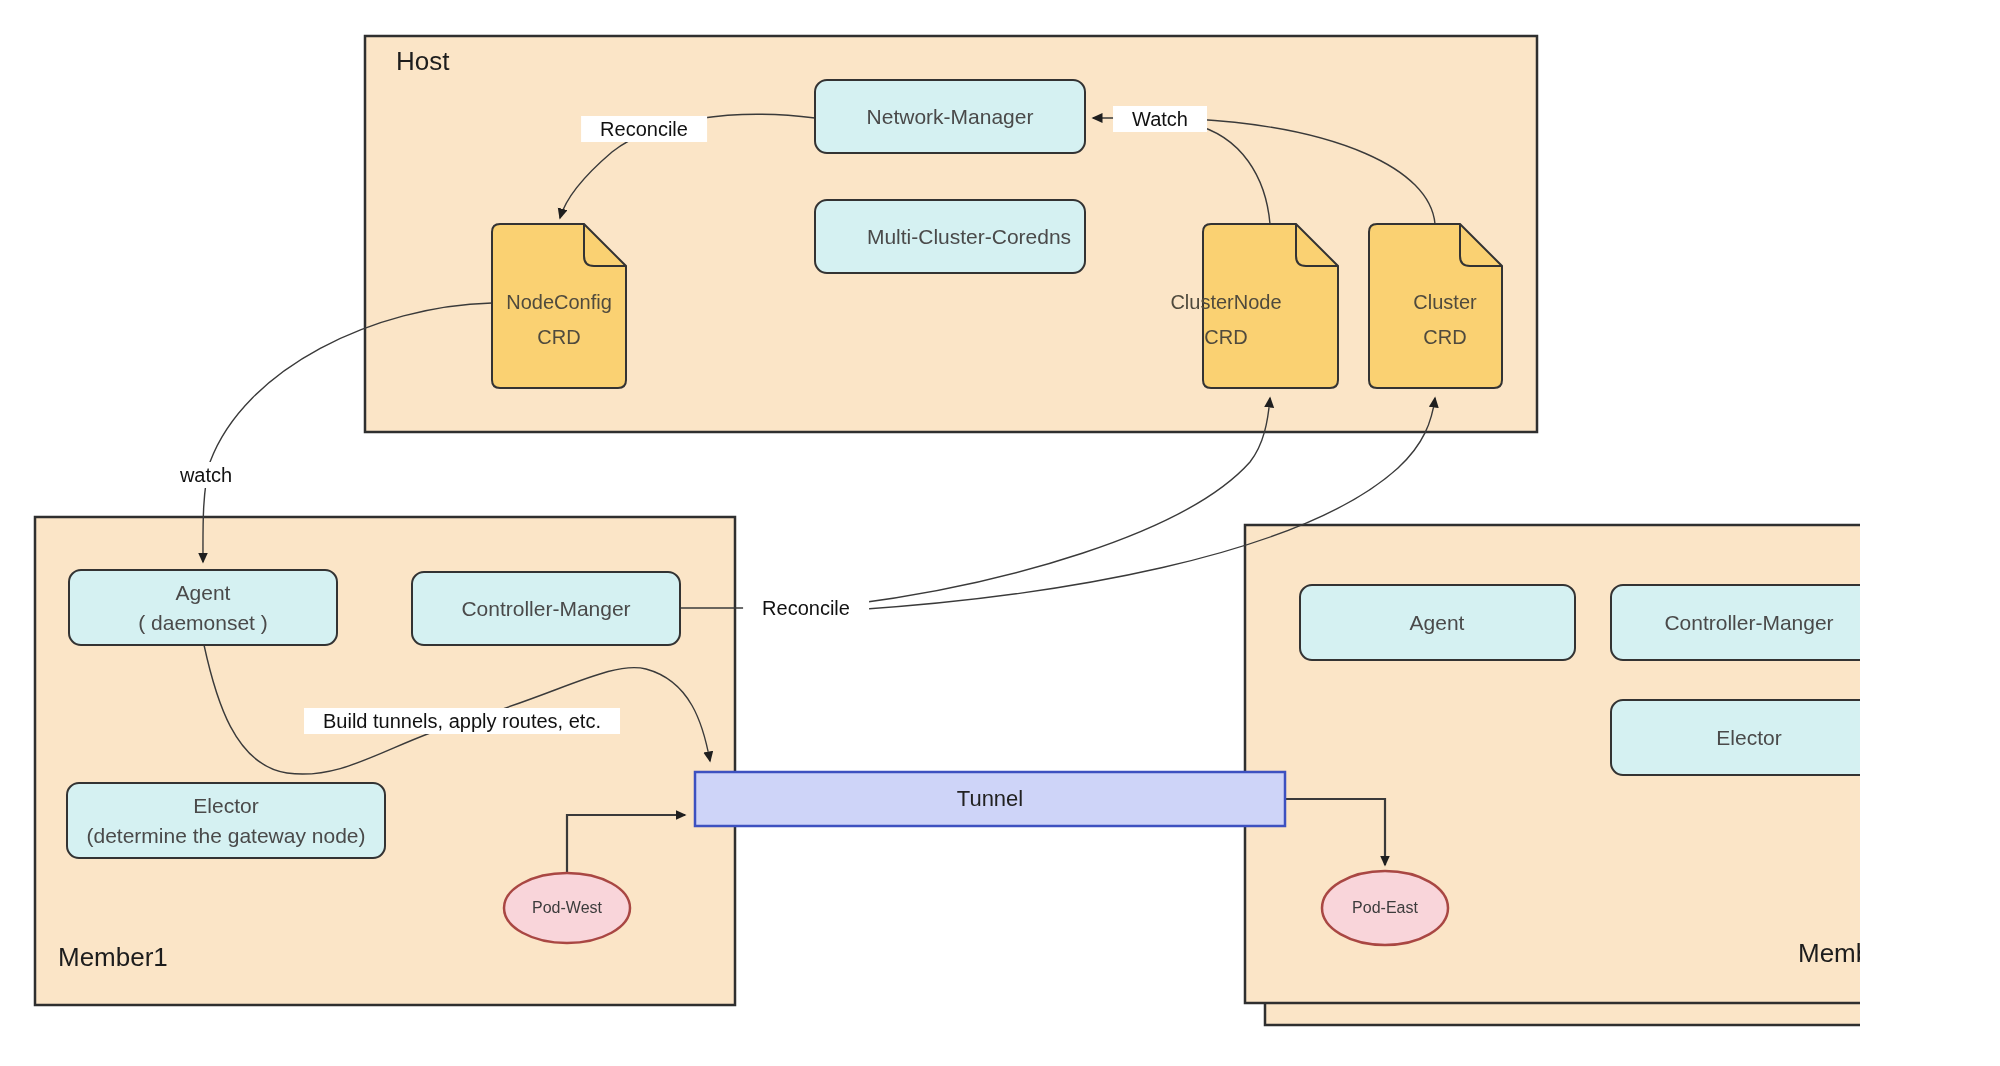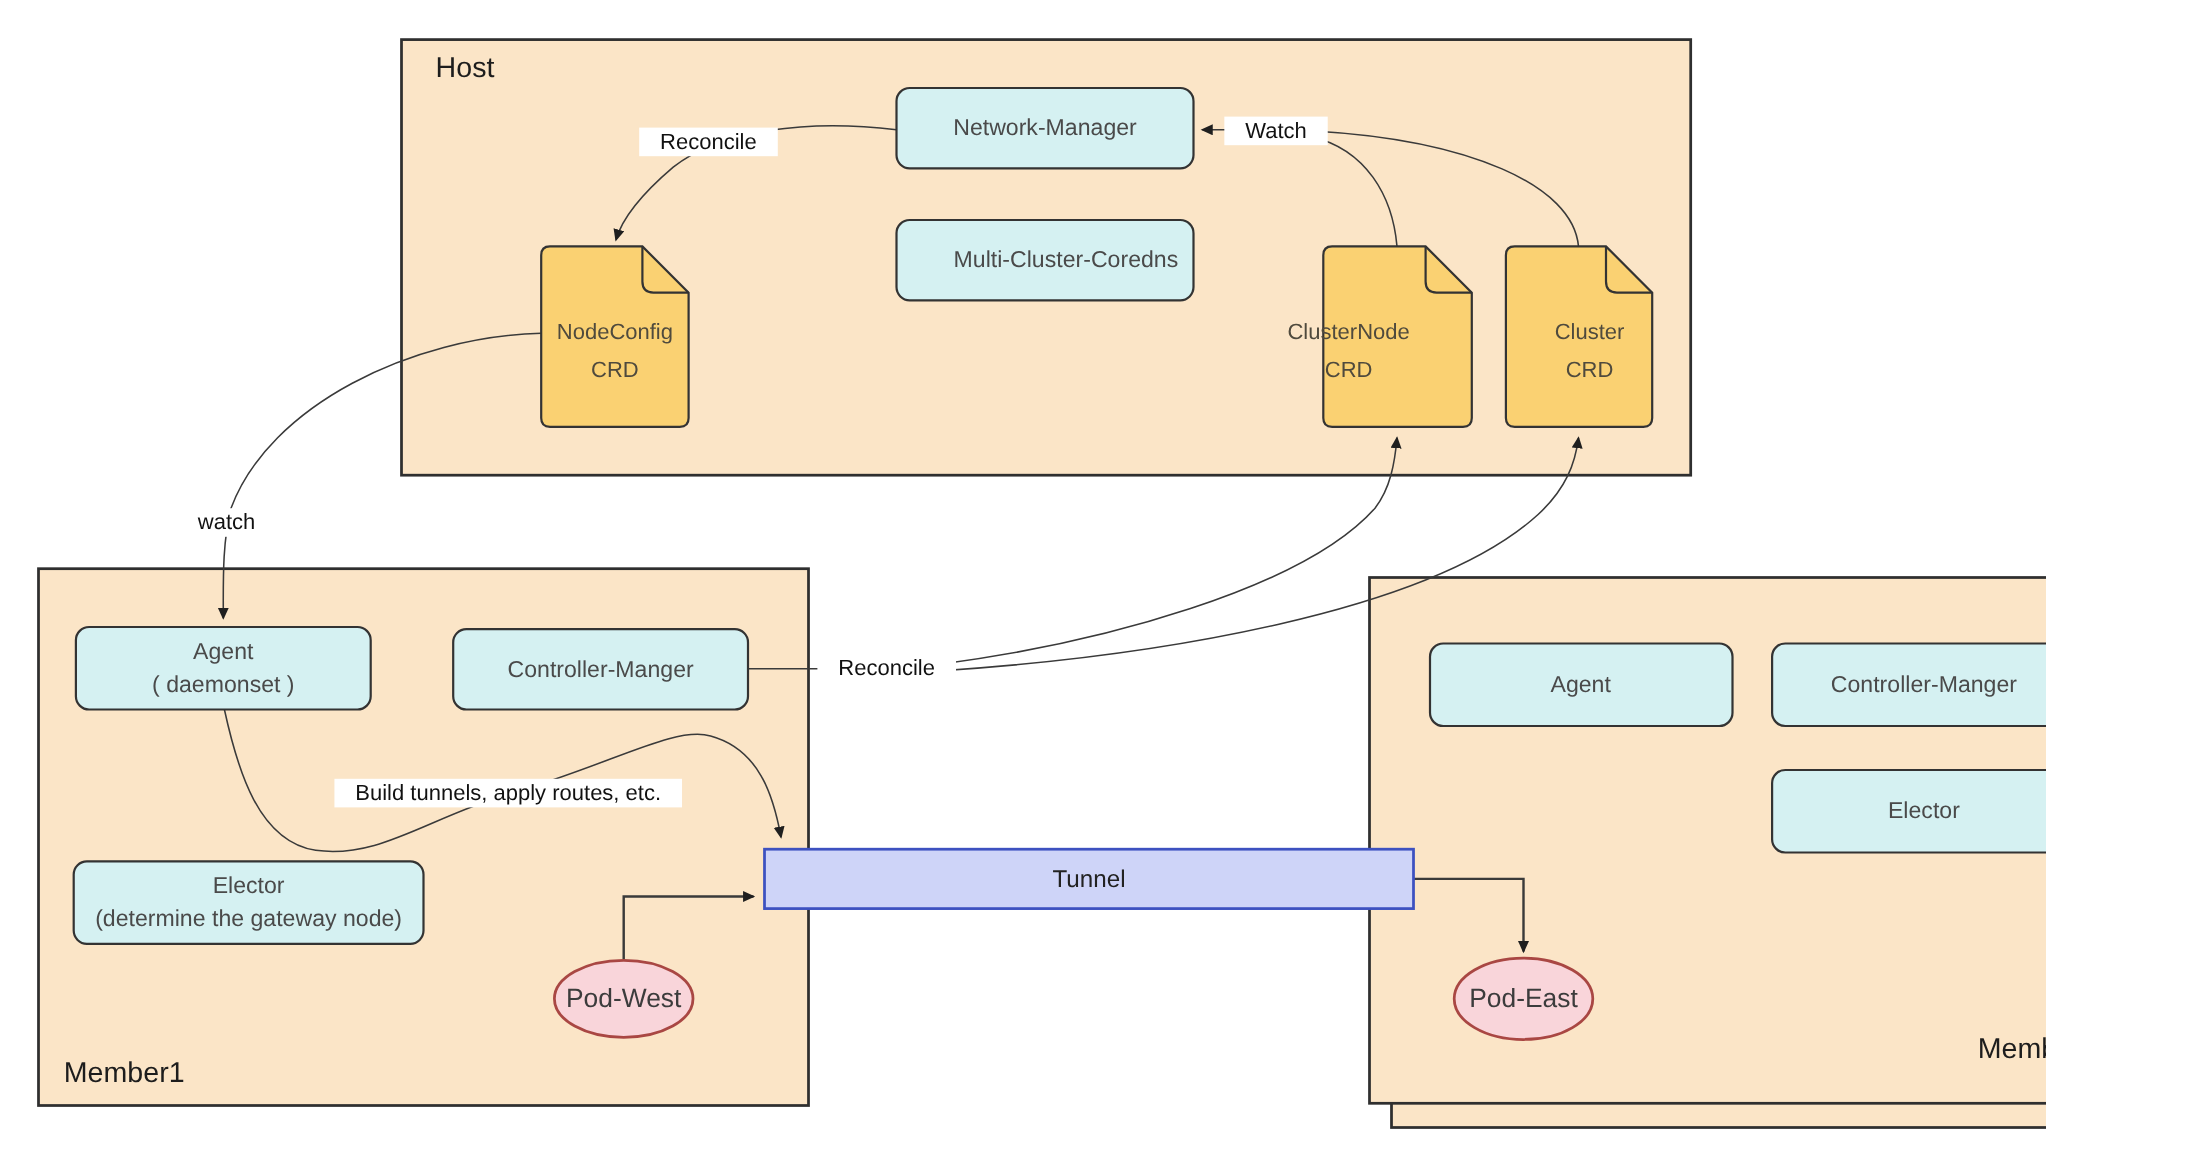--- a/index.html
+++ b/index.html
@@ -7,21 +7,21 @@
     position:relative;width:1860px;height:1066px;background:#ffffff;overflow:hidden;
     font-family:"Liberation Sans", sans-serif;
   }
   .canvas svg{position:absolute;left:0;top:0;}
   .lbl{position:absolute;transform:translate(-50%,-50%);white-space:nowrap;color:#4a4a4a;}
   .node-lbl{font-size:21px;text-align:center;line-height:30px;}
   .doc-lbl{font-size:20px;text-align:center;line-height:35px;color:#4f4a3d;}
   .edge-lbl{font-size:20px;color:#111;background:#ffffff;padding:1px 19px;line-height:24px;}
   .ctr-lbl{position:absolute;font-size:26px;color:#1d1d1d;white-space:nowrap;}
   .tunnel-lbl{font-size:22px;color:#222;}
-  .pod-lbl{font-size:24px;color:#3c3c3c;}
+  .pod-lbl{font-size:16px;color:#3c3c3c;}
   .two-line span{display:block;}
 </style>
 </head>
 <body>
 
 <div class="canvas">
 
   <svg width="2000" height="1066" viewBox="0 0 2000 1066">
     <defs>
       <marker id="arrow" markerWidth="13" markerHeight="13" refX="9.5" refY="5" orient="auto" markerUnits="userSpaceOnUse">
@@ -68,21 +68,21 @@
       <path d="M 1460 224 L 1460 256 Q 1460 266 1470 266 L 1502 266" fill="none"></path>
     </g>
 
     <rect x="695" y="772" width="590" height="54" fill="#CED4F8" stroke="#3D51C0" stroke-width="2.5"></rect>
 
     <ellipse cx="567" cy="908" rx="63" ry="35" fill="#F9D5DA" stroke="#A94743" stroke-width="2.5"></ellipse>
     <ellipse cx="1385" cy="908" rx="63" ry="37" fill="#F9D5DA" stroke="#A94743" stroke-width="2.5"></ellipse>
   </svg>
 
   <div class="ctr-lbl" style="left:396px;top:46px;">Host</div>
-  <div class="ctr-lbl" style="left:58px;top:942px;margin-top:18px;">Member1</div>
+  <div class="ctr-lbl" style="left:58px;top:942px;">Member1</div>
   <div class="ctr-lbl" style="left:1798px;top:938px;">Members</div>
 
   <div class="lbl node-lbl" style="left:950px;top:117px;">Network-Manager</div>
   <div class="lbl node-lbl" style="left:950px;top:237px;margin-left:19px;">Multi-Cluster-Coredns</div>
 
   <div class="lbl node-lbl two-line" style="left:203px;top:608px;">
     <span>Agent</span>
     <span>( daemonset )</span>
   </div>
   <div class="lbl node-lbl" style="left:546px;top:609px;">Controller-Manger</div>

